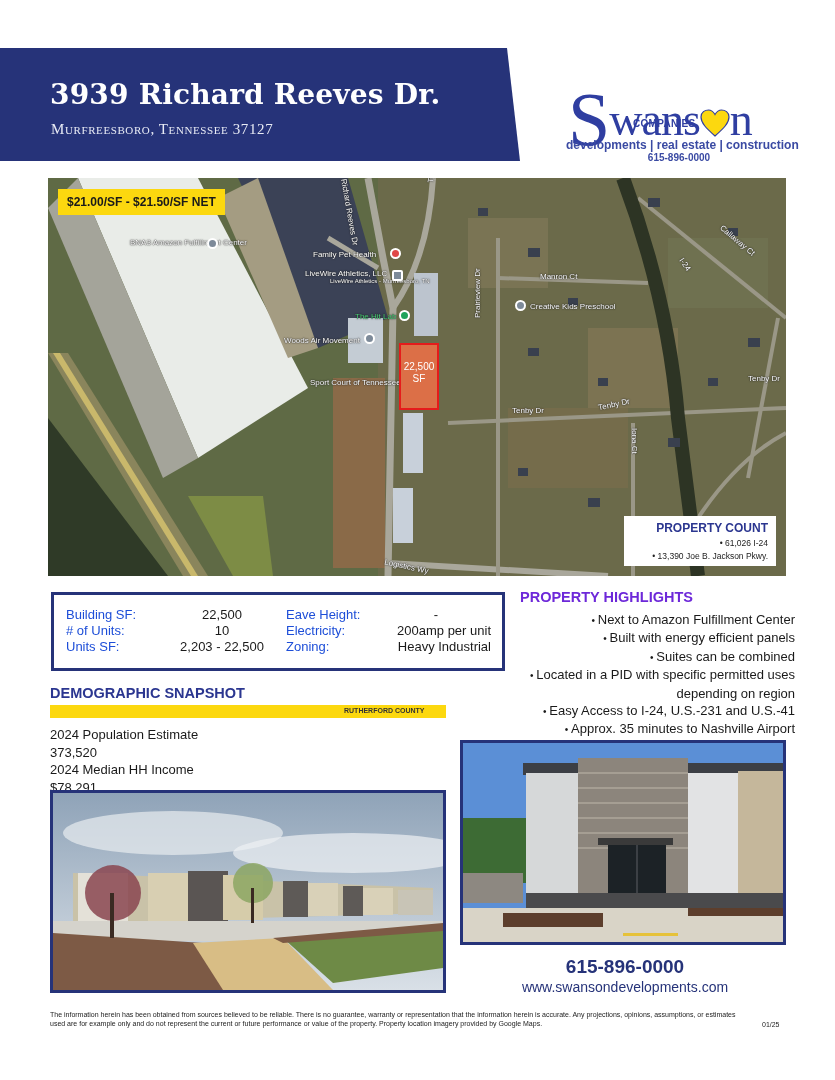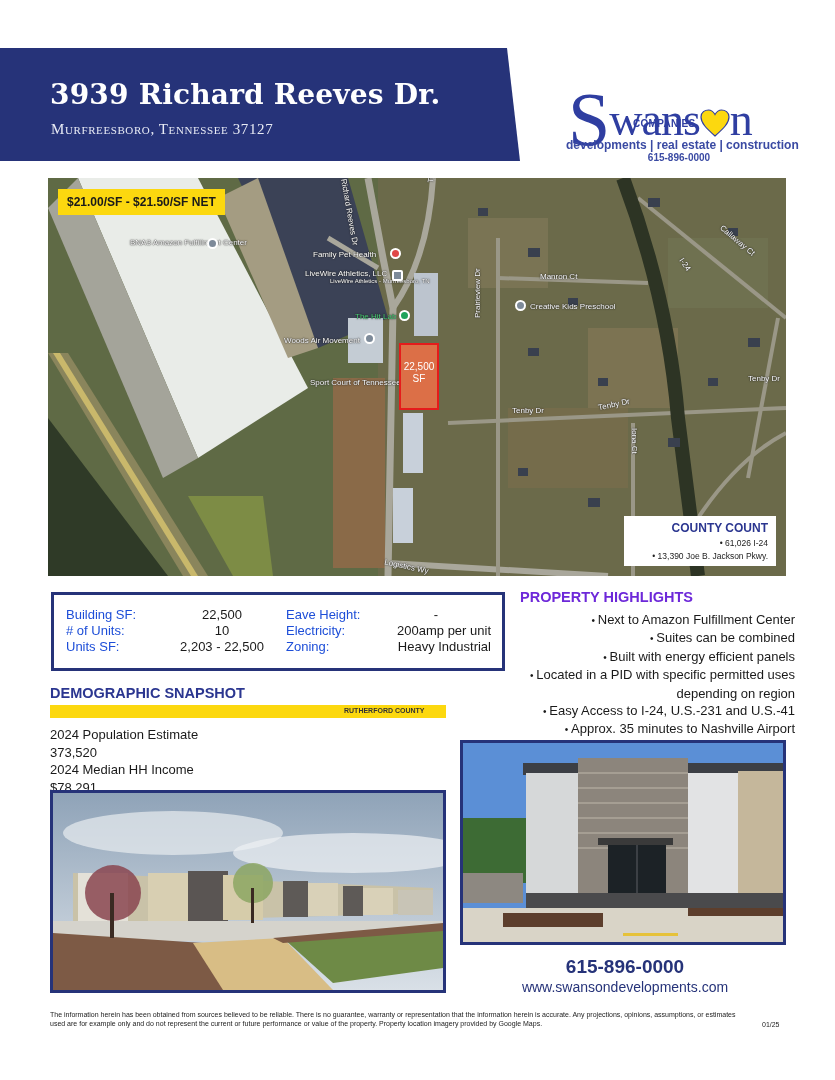--- a/index.html
+++ b/index.html
@@ -168,21 +168,21 @@
   <div class="map-label" style="left:630px; top:82px; transform:rotate(55deg);">I-24</div>
   <div class="map-label" style="left:464px; top:228px;">Tenby Dr</div>
   <div class="map-label" style="left:550px; top:222px; transform:rotate(-12deg);">Tenby Dr</div>
   <div class="map-label" style="left:700px; top:196px;">Tenby Dr</div>
   <div class="map-label" style="left:591px; top:250px; transform:rotate(90deg); transform-origin:left top;">Iona Ct</div>
   <div class="map-label" style="left:336px; top:384px; transform:rotate(12deg);">Logistics Wy</div>
   <div class="map-label" style="left:300px; top:0px; transform:rotate(80deg); transform-origin:left top;">Richard Reeves Dr</div>
   <div class="map-label" style="left:378px; top:4px; transform:rotate(-80deg); transform-origin:left top;">Trade</div>
 
   <div class="traffic">
-    <div class="traffic-title">COUNTY COUNT</div>
+    <div class="traffic-title">PROPERTY COUNT</div>
     <div class="traffic-item">• 61,026 I-24</div>
     <div class="traffic-item">• 13,390 Joe B. Jackson Pkwy.</div>
   </div>
 </div>
 
 <div class="specs">
   <div class="spec-grid">
     <div class="spec-label">Building SF:</div>
     <div class="spec-val">22,500</div>
     <div class="spec-label">Eave Height:</div>
@@ -197,22 +197,22 @@
     <div class="spec-val">2,203 - 22,500</div>
     <div class="spec-label">Zoning:</div>
     <div class="spec-val right">Heavy Industrial</div>
   </div>
 </div>
 
 <div class="highlights">
   <div class="h-title">PROPERTY HIGHLIGHTS</div>
   <ul class="h-list">
     <li>Next to Amazon Fulfillment Center</li>
+    <li>Built with energy efficient panels</li>
     <li>Suites can be combined</li>
-    <li>Built with energy efficient panels</li>
     <li>Located in a PID with specific permitted uses depending on region</li>
     <li>Easy Access to I-24, U.S.-231 and U.S.-41</li>
     <li>Approx. 35 minutes to Nashville Airport</li>
   </ul>
 </div>
 
 <div class="demo">
   <div class="demo-title">DEMOGRAPHIC SNAPSHOT</div>
   <div class="demo-bar">
     <span>RUTHERFORD COUNTY</span>

